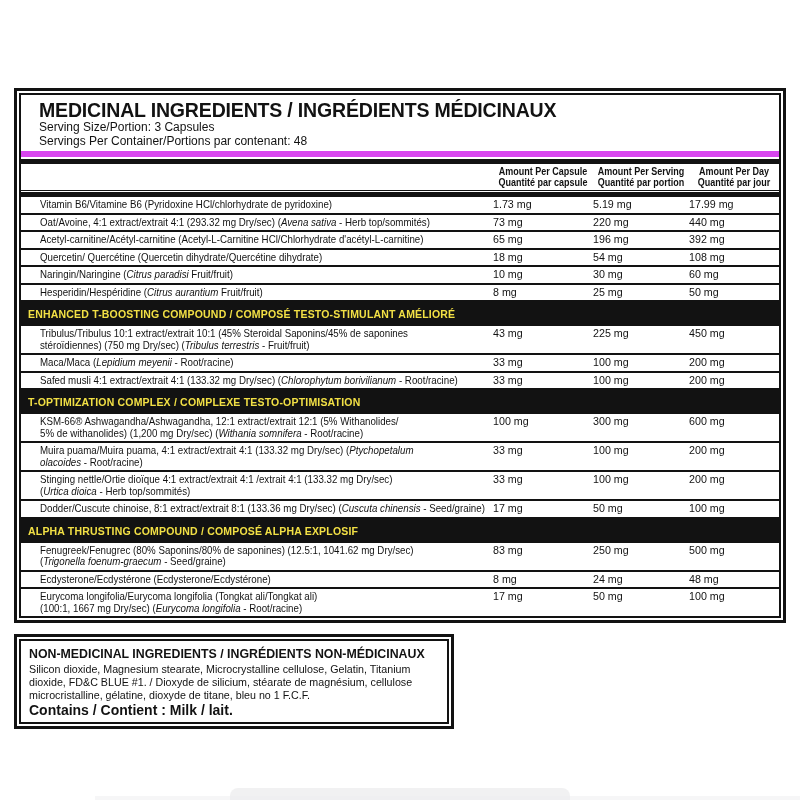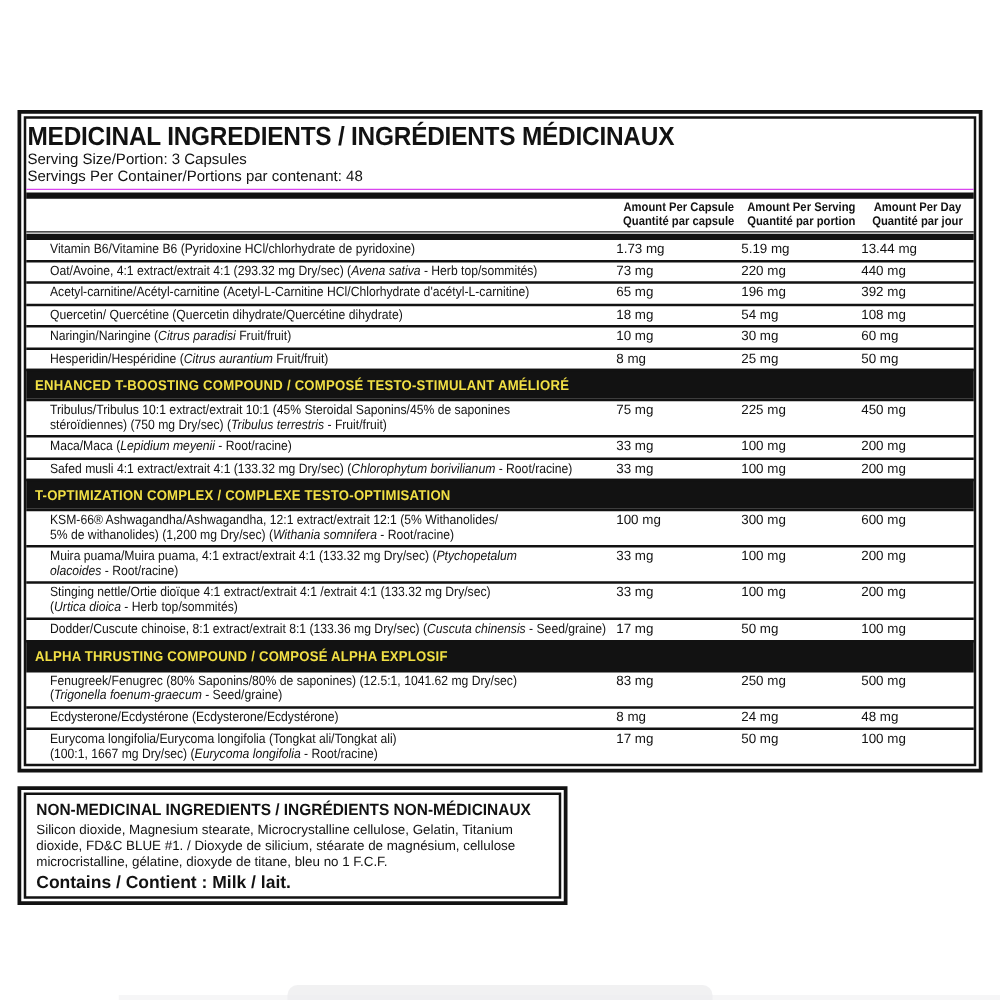--- a/index.html
+++ b/index.html
@@ -9,21 +9,21 @@
     font-family:"Liberation Sans",sans-serif;
     -webkit-font-smoothing:antialiased;
   }
   .page{padding:88px 14px 0}
 
   
   .panel{border:3px solid #121212;background:#fff}
   .panel-inner{border:2px solid #121212;margin:2px}
 
   
-  .title-block{padding:4px 1px 3px;border-bottom:1px solid #d946ef}
+  .title-block{padding:4px 18px 3px;border-bottom:6px solid #d946ef}
   .title{margin:0;font-size:21px;line-height:21px;font-weight:bold;letter-spacing:-0.2px;
          display:inline-block;transform:scaleX(.93);transform-origin:0 50%;white-space:nowrap}
   .serving{margin:0;font-size:12px;line-height:13.5px}
   .serving b{font-weight:normal}
 
   .thickbar{height:5px;background:#121212;margin-top:2px}
   .thickbar2{height:5px;background:#121212;margin-top:1px}
 
   
   .cols-header{display:flex;align-items:flex-end;padding:2px 0 2px;border-bottom:1px solid #121212}
@@ -96,21 +96,21 @@
 
       <div class="thickbar2"></div>
 
       <div class="rows">
           <div class="row">
             <div class="ncell">
               <div class="nline"><span>Vitamin B6/Vitamine B6 (Pyridoxine HCl/chlorhydrate de pyridoxine)</span></div>
             </div>
             <div class="val">1.73 mg</div>
             <div class="val v2">5.19 mg</div>
-            <div class="val v3">13.44 mg</div>
+            <div class="val v3">17.99 mg</div>
           </div>
           <div class="row">
             <div class="ncell">
               <div class="nline"><span>Oat/Avoine, 4:1 extract/extrait 4:1 (293.32 mg Dry/sec) (</span><span class="it">Avena sativa</span><span> - Herb top/sommités)</span></div>
             </div>
             <div class="val">73 mg</div>
             <div class="val v2">220 mg</div>
             <div class="val v3">440 mg</div>
           </div>
           <div class="row">
@@ -144,21 +144,21 @@
             <div class="val">8 mg</div>
             <div class="val v2">25 mg</div>
             <div class="val v3">50 mg</div>
           </div>
           <div class="sec"><span class="secl">ENHANCED T-BOOSTING COMPOUND / COMPOSÉ TESTO-STIMULANT AMÉLIORÉ</span></div>
           <div class="row">
             <div class="ncell">
               <div class="nline"><span>Tribulus/Tribulus 10:1 extract/extrait 10:1 (45% Steroidal Saponins/45% de saponines</span></div>
               <div class="nline"><span>stéroïdiennes) (750 mg Dry/sec) (</span><span class="it">Tribulus terrestris</span><span> - Fruit/fruit)</span></div>
             </div>
-            <div class="val">75 mg</div>
+            <div class="val">43 mg</div>
             <div class="val v2">225 mg</div>
             <div class="val v3">450 mg</div>
           </div>
           <div class="row">
             <div class="ncell">
               <div class="nline"><span>Maca/Maca (</span><span class="it">Lepidium meyenii</span><span> - Root/racine)</span></div>
             </div>
             <div class="val">33 mg</div>
             <div class="val v2">100 mg</div>
             <div class="val v3">200 mg</div>

